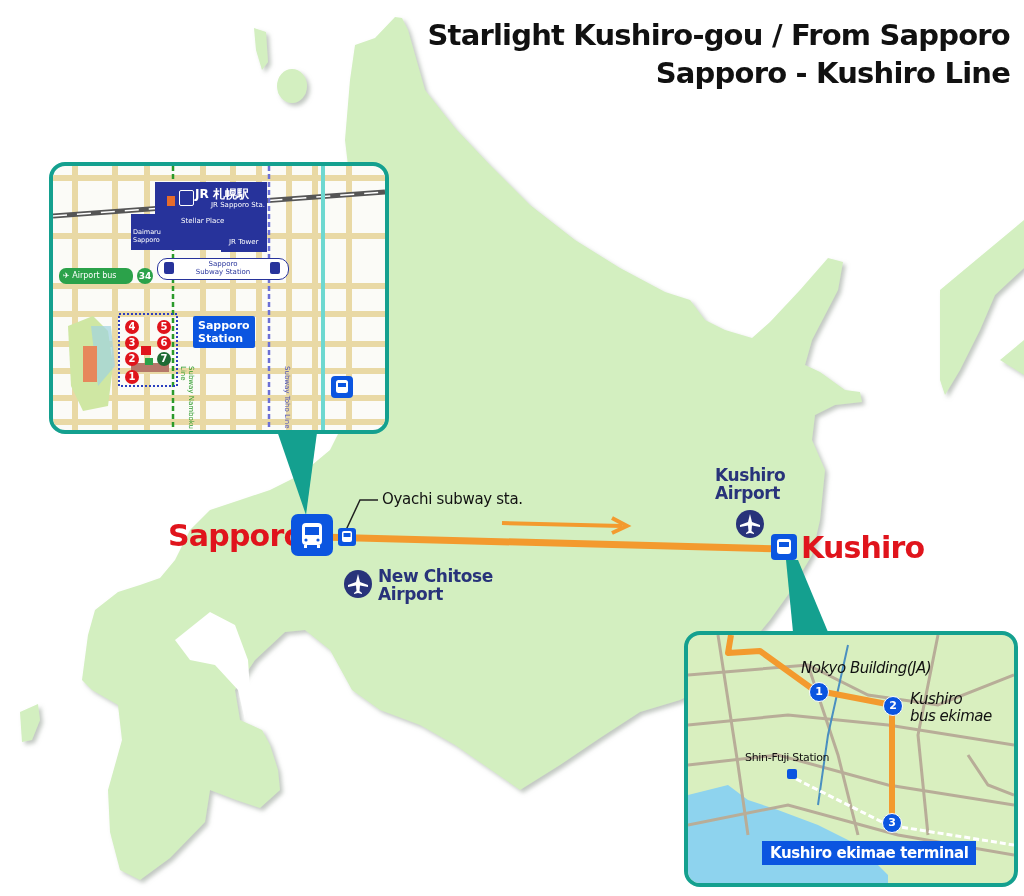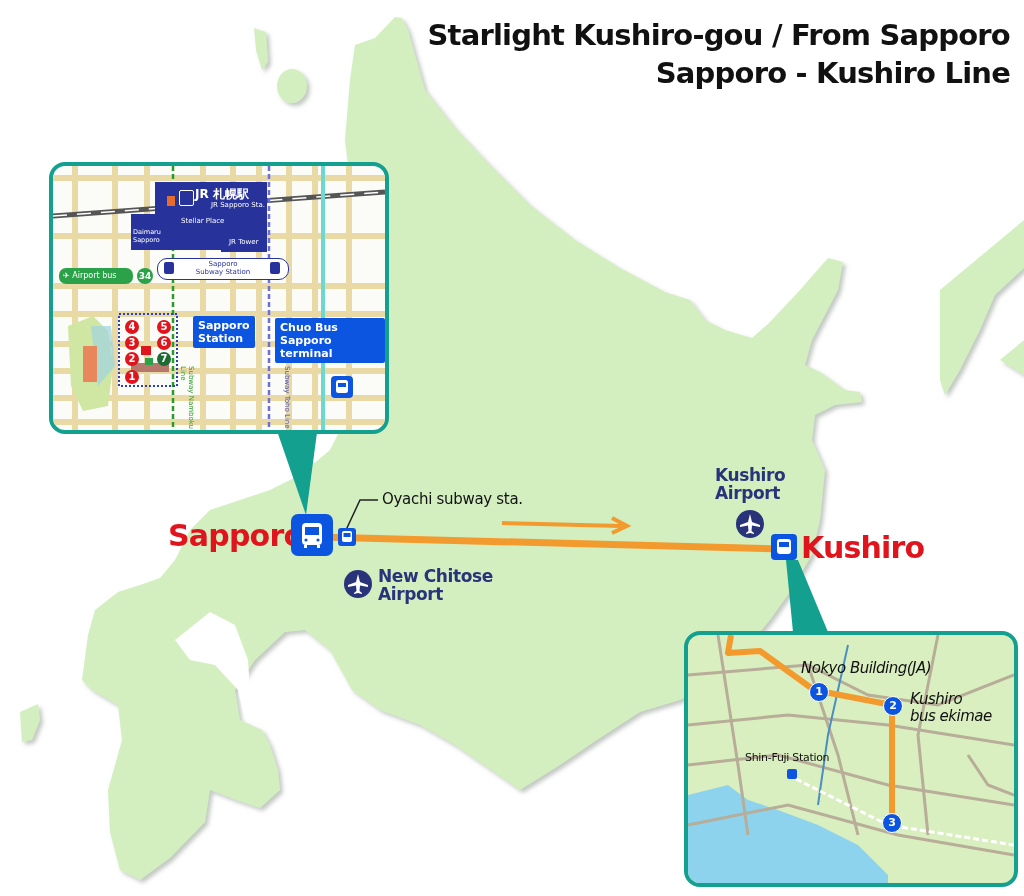--- a/index.html
+++ b/index.html
@@ -172,24 +172,20 @@
   <div class="num-red" style="left:104px;top:170px;">6</div>
   <div class="num-red" style="left:104px;top:186px;background:#1e6b34;">7</div>
   <div class="abs" style="left:88px;top:180px;width:10px;height:9px;background:#e0141c;"></div>
   <div class="abs" style="left:92px;top:192px;width:8px;height:7px;background:#2ba24a;"></div>
 
   <div class="blue-tag" style="left:140px;top:150px;">
     <div>Sapporo</div>
     <div>Station</div>
   </div>
 
-  <div class="blue-tag" style="left:222px;top:152px;">
-    <div>Chuo Bus</div>
-    <div>Sapporo terminal</div>
-  </div>
   <div class="abs" style="left:278px;top:210px;width:22px;height:22px;background:#0b55e0;border-radius:4px;">
     <svg width="22" height="22" viewBox="0 0 22 22">
         <rect x="5" y="4" width="12" height="13" rx="2.5" fill="#fff"></rect>
         <rect x="7" y="7" width="8" height="4" fill="#0b55e0"></rect>
       </svg>
   </div>
 
   <div class="abs" style="left:124px;top:200px;writing-mode:vertical-rl;font-size:7px;line-height:8px;color:#2a9a2a;width:18px;">Subway Namboku Line</div>
   <div class="abs" style="left:220px;top:200px;writing-mode:vertical-rl;font-size:7px;line-height:8px;color:#4a4fb8;width:18px;">Subway Toho Line</div>
 </div>
@@ -214,13 +210,14 @@
   <div class="num-blue" style="left:121px;top:47px;">1</div>
   <div class="num-blue" style="left:195px;top:61px;">2</div>
   <div class="num-blue" style="left:194px;top:178px;">3</div>
   <div class="inset-lbl" style="left:113px;top:24px;">Nokyo Building(JA)</div>
   <div class="inset-lbl" style="left:222px;top:56px;line-height:17px;">
     <div>Kushiro</div>
     <div>bus ekimae</div>
   </div>
   <div class="abs" style="left:57px;top:116px;font-size:11px;color:#111;letter-spacing:-0.3px;white-space:nowrap;">Shin-Fuji Station</div>
   <div class="abs" style="left:99px;top:134px;width:10px;height:10px;background:#0b55e0;border-radius:2px;"></div>
+  <div class="abs" style="left:74px;top:206px;background:#0b55e0;color:#fff;font-weight:bold;font-size:15px;padding:3px 8px;white-space:nowrap;letter-spacing:-0.4px;">Kushiro ekimae terminal</div>
 </div>
 
 </body></html>

